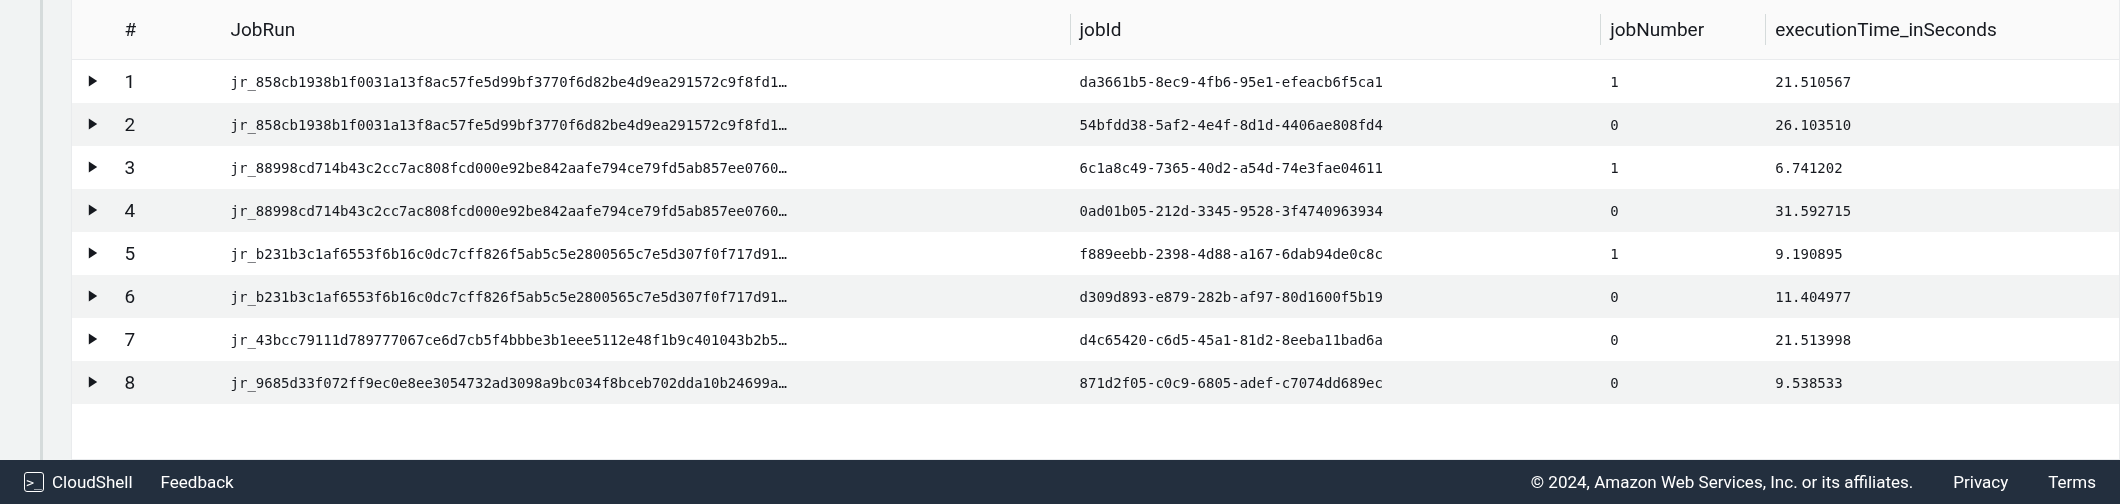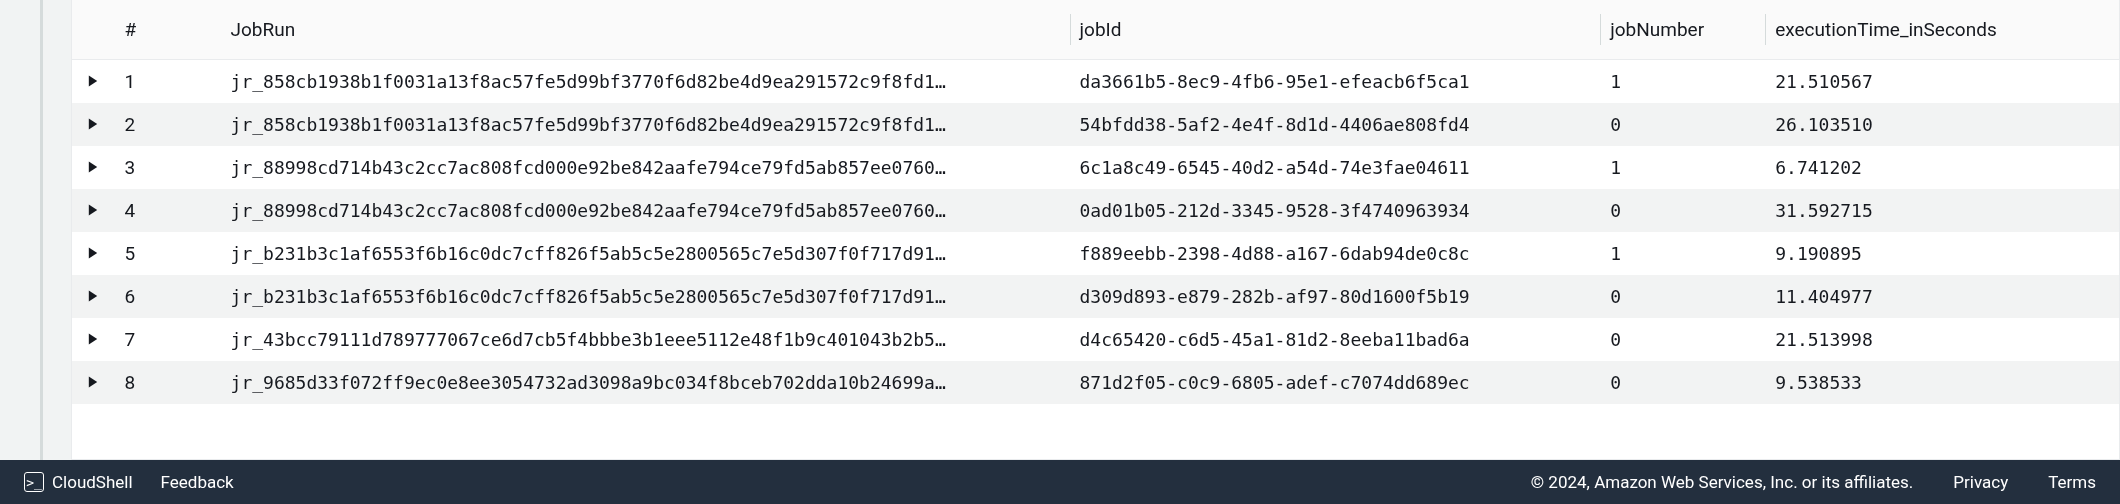--- a/index.html
+++ b/index.html
@@ -69,21 +69,21 @@
     tbody td {
       padding: 10px 10px;
       font-size: 19px;
       color: #16191f;
       white-space: nowrap;
       overflow: hidden;
       text-overflow: ellipsis;
     }
     tbody td.mono {
       font-family: "SFMono-Regular", Menlo, Consolas, monospace;
-      font-size: 18px;
+      font-size: 14px;
     }
     tbody tr:nth-child(even) { background: #f2f3f3; }
     tbody tr:nth-child(odd)  { background: #ffffff; }
     td.expand {
       text-align: center;
       cursor: pointer;
     }
     td.expand svg {
       width: 14px;
       height: 14px;
@@ -154,21 +154,21 @@
               <td class="mono">54bfdd38-5af2-4e4f-8d1d-4406ae808fd4</td>
               <td class="mono">0</td>
               <td class="mono">26.103510</td>
             </tr>
             <tr>
               <td class="expand"><svg viewBox="0 0 10 10">
                   <polygon points="2,1 8,5 2,9"></polygon>
                 </svg></td>
               <td>3</td>
               <td class="mono">jr_88998cd714b43c2cc7ac808fcd000e92be842aafe794ce79fd5ab857ee0760…</td>
-              <td class="mono">6c1a8c49-6545-40d2-a54d-74e3fae04611</td>
+              <td class="mono">6c1a8c49-7365-40d2-a54d-74e3fae04611</td>
               <td class="mono">1</td>
               <td class="mono">6.741202</td>
             </tr>
             <tr>
               <td class="expand"><svg viewBox="0 0 10 10">
                   <polygon points="2,1 8,5 2,9"></polygon>
                 </svg></td>
               <td>4</td>
               <td class="mono">jr_88998cd714b43c2cc7ac808fcd000e92be842aafe794ce79fd5ab857ee0760…</td>
               <td class="mono">0ad01b05-212d-3345-9528-3f4740963934</td>

